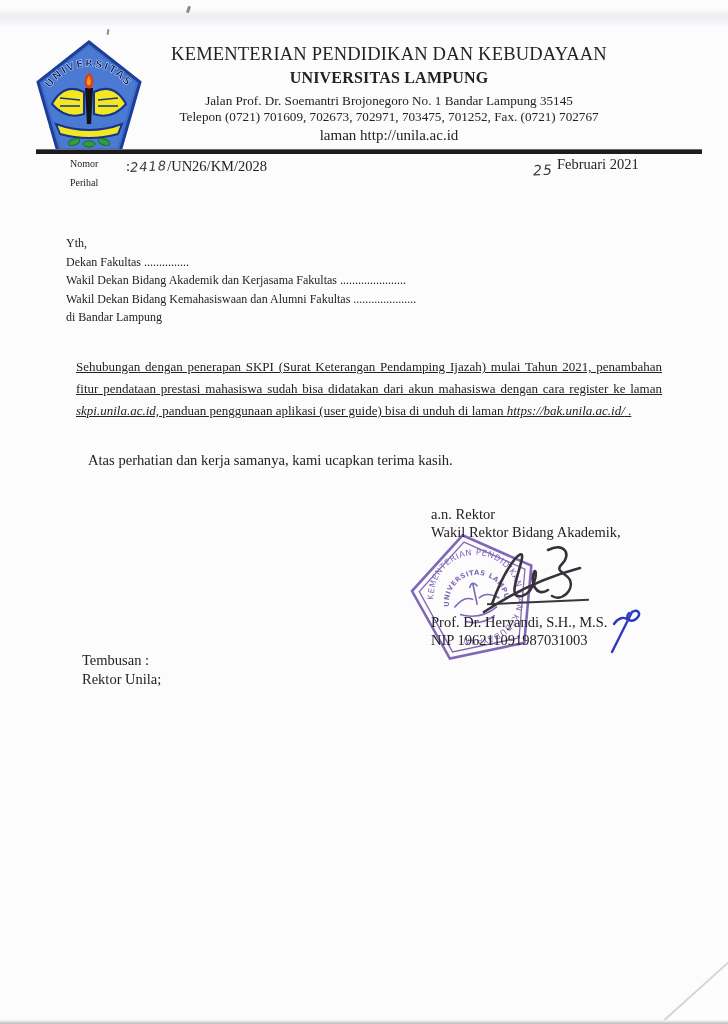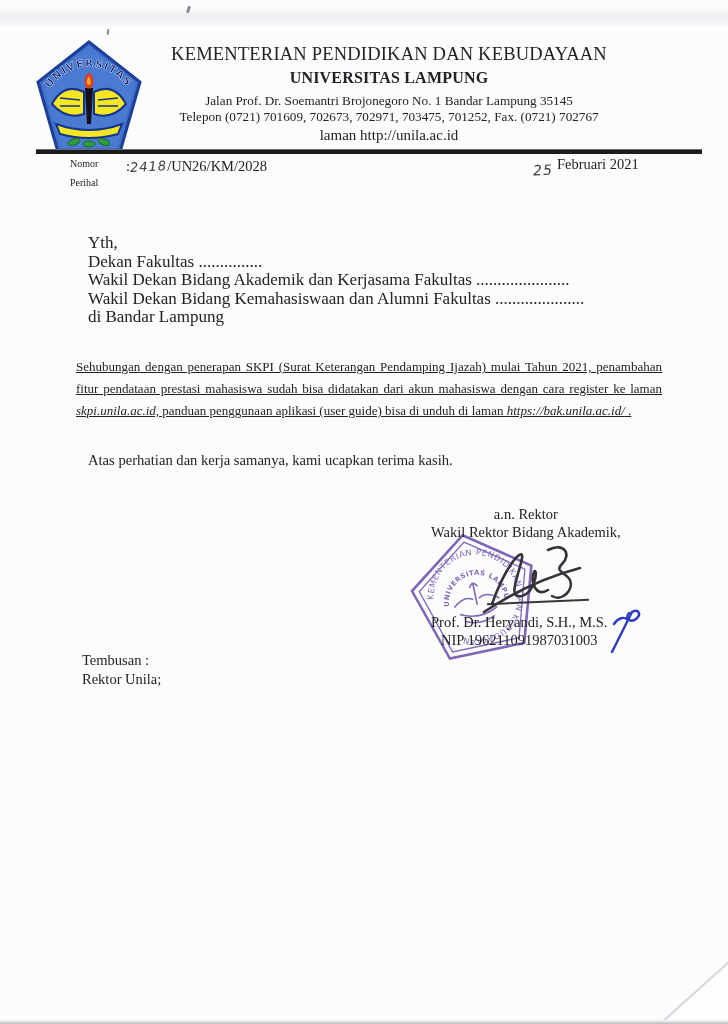--- a/index.html
+++ b/index.html
@@ -29,28 +29,28 @@
   .hdr-web{font-size:15px; margin-top:2px;}
   .hdr-rule{left:36px; top:149px; width:666px; height:5px;
     border-top:1px solid #6a6a70; background:#1c1b1e;}
 
   
   .meta-label{font-size:10px;}
   .hand{font-family:"DejaVu Sans", sans-serif; font-style:italic; color:#3c3a42;
     display:inline-block; transform:rotate(-3deg); font-size:13px; letter-spacing:1px;}
   .typed{font-size:14.5px;}
 
-  .recipients{left:88px; top:234px; font-size:17px; line-height:18.6px; width:560px;}
+  .recipients{left:66px; top:234px; font-size:12px; line-height:18.6px; width:560px;}
   .body-par{left:76px; top:356px; width:586px; font-size:13px; line-height:22px;
     text-align:justify;text-decoration:underline;}
   .body-par2{left:88px; top:452px; width:586px; font-size:14.6px;}
   .ital{font-style:italic;}
 
   
-  .sig-text{font-size:14.5px; line-height:18px;text-align:center;}
+  .sig-text{font-size:14.5px; line-height:18px;}
   .sig-underline{left:487px; top:601px; width:102px; height:2.4px; background:#39363c;
     transform:rotate(-2.5deg); z-index:6;}
   .stamp{z-index:4; opacity:.88;}
   .sig-scribble{z-index:6;}
   .paraf{z-index:7;}
   .name-block{z-index:5;}
 
   .footer-cc{left:82px; top:651px; font-size:14.5px; line-height:19px;}
 </style>
 </head>

